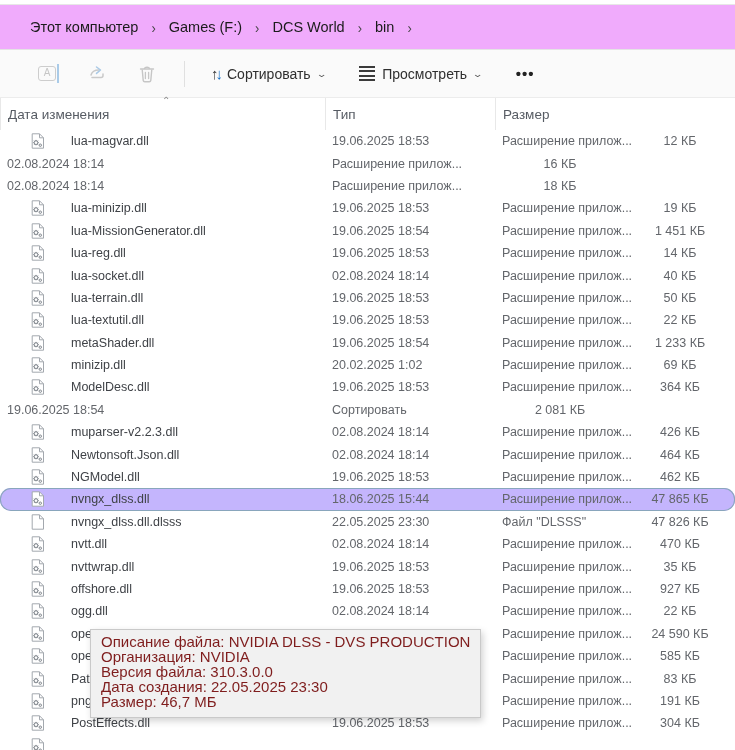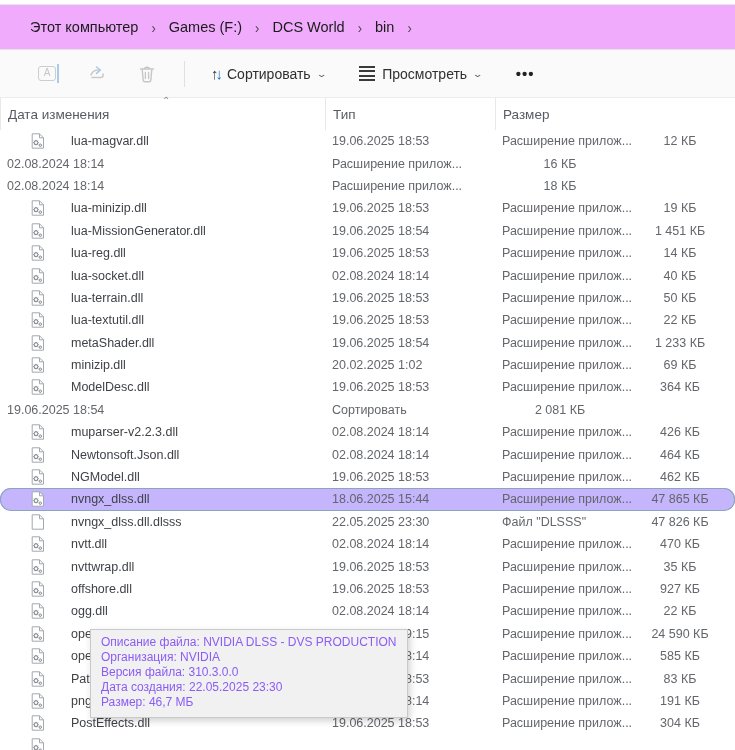--- a/index.html
+++ b/index.html
@@ -55,21 +55,21 @@
   .fic { width:16px; height:16px; flex:0 0 16px; display:flex; align-items:center; justify-content:center; }
   .fic svg { display:block; }
   .frow .ic-dll, .frow .ic-file, .frow .ic-exe { display:none; }
   .frow[data-icon="dll"]  .ic-dll  { display:block; }
   .frow[data-icon="file"] .ic-file { display:block; }
   .frow[data-icon="exe"]  .ic-exe  { display:block; }
 
   
   .tooltip { position:absolute; left:90px; top:531px; z-index:10;
     background:#f1f1f1; border:1px solid #c9c9c9; box-shadow:2px 3px 7px rgba(0,0,0,.18);
-    padding:5px 10px 7px 10px; font-size:12px; color:#8b5cf6; line-height:14.9px; white-space:nowrap; }
+    padding:5px 10px 7px 10px; font-size:15px; color:#7f1d1d; line-height:14.9px; white-space:nowrap; }
 </style>
 </head>
 <body>
 
 <div class="topstrip"></div>
 
 <div class="breadcrumb-bar">
   <span class="crumb">Этот компьютер</span>
   <span class="crumb-chevron">›</span>
   <span class="crumb">Games (F:)</span>

